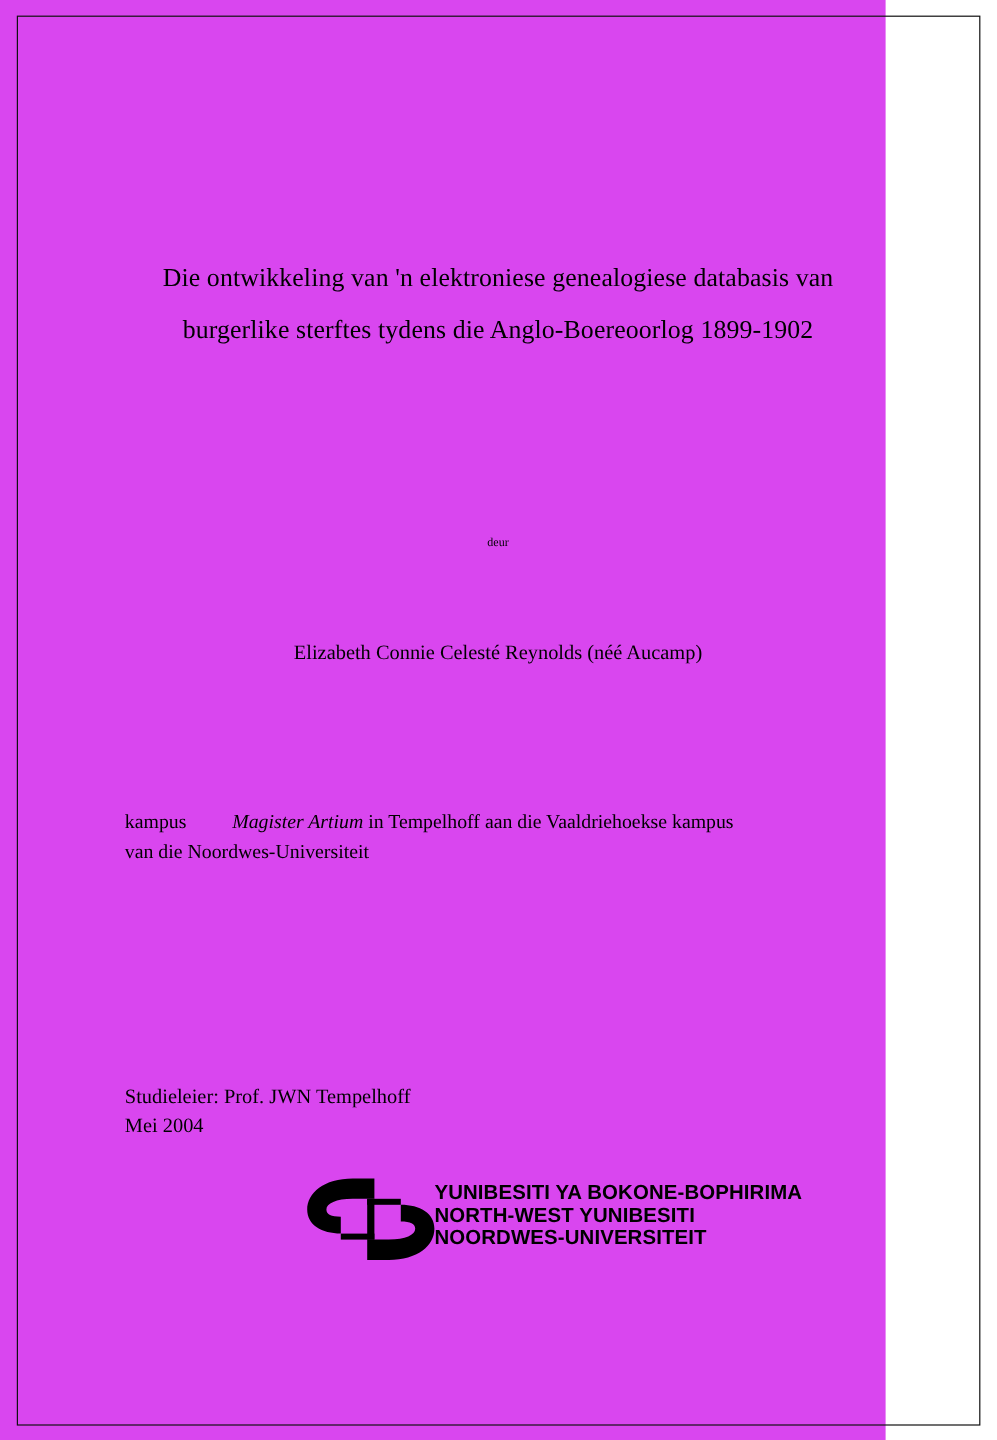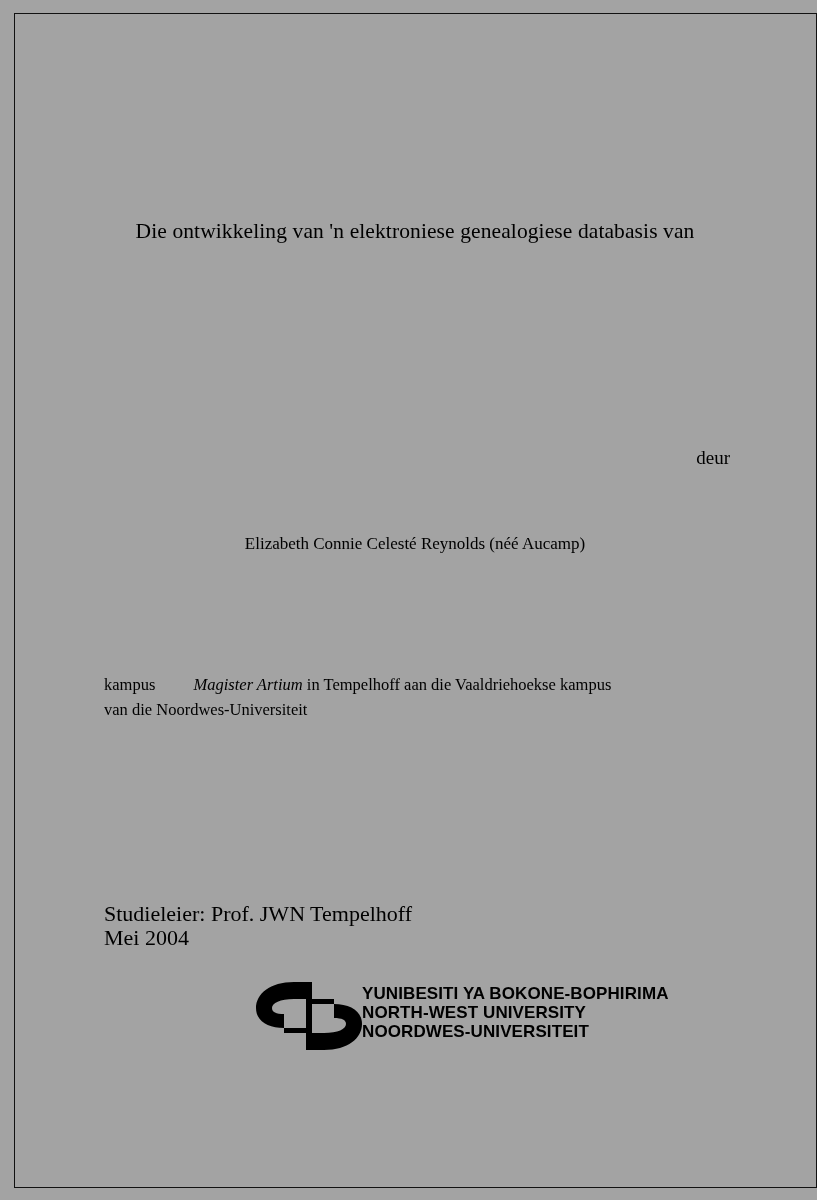--- a/index.html
+++ b/index.html
@@ -9,23 +9,23 @@
   }
   body {
     width: 831px;
     height: 1200px;
     font-family: "Liberation Serif", serif;
     color: #000000;
     overflow: hidden;
   }
   .page {
     position: relative;
-    width: 817px;
+    width: 738px;
     height: 1200px;
-    background: #a3a3a3;
+    background: #d946ef;
     box-sizing: border-box;
   }
   
   .page-frame {
     position: absolute;
     left: 14px;
     top: 13px;
     width: 803px;
     height: 1175px;
     border: 1.5px solid #111111;
@@ -50,22 +50,22 @@
     font-size: 21.5px;
     line-height: 44px;
     letter-spacing: 0.1px;
     white-space: nowrap;
   }
   .author-label {
     position: absolute;
     top: 434px;
     left: 0;
     width: 630px;
-    text-align: right;
-    font-size: 19px;
+    text-align: center;
+    font-size: 10px;
   }
   .author-name {
     position: absolute;
     top: 521px;
     left: 0;
     width: 630px;
     text-align: center;
     font-size: 17px;
   }
   .submission {
@@ -85,21 +85,21 @@
   }
   .submission .italic {
     font-style: italic;
     margin-left: 34px;
   }
   .supervisor-block {
     position: absolute;
     top: 889px;
     left: 4px;
     width: 500px;
-    font-size: 22px;
+    font-size: 17px;
     line-height: 24px;
   }
   .supervisor-block div {
     white-space: nowrap;
   }
   .logo-block {
     position: absolute;
     top: 963px;
     left: 150px;
     width: 420px;
@@ -127,20 +127,21 @@
 </head>
 <body>
 
 <div class="page">
   <div class="page-frame"></div>
 
   <div class="content">
 
     <div class="title-block">
       <div class="title-line">Die ontwikkeling van 'n elektroniese genealogiese databasis van</div>
+      <div class="title-line">burgerlike sterftes tydens die Anglo-Boereoorlog 1899-1902</div>
     </div>
 
     <div class="author-label">deur</div>
 
     <div class="author-name">Elizabeth Connie Celesté Reynolds (néé Aucamp)</div>
 
     <div class="submission">
       <p><span>kampus </span><span class="italic">Magister Artium</span><span> in Tempelhoff aan die Vaaldriehoekse kampus</span></p>
       <p class="last">van die Noordwes-Universiteit</p>
     </div>
@@ -153,19 +154,19 @@
     <div class="logo-block">
       <svg class="logo-mark" viewBox="0 0 118 76" aria-hidden="true">
         <path d="M44 4 C20 4 6 16 6 30 C6 43 18 50 34 50 L34 36 C26 36 22 34 22 30 C22 25 30 21 44 21 L62 21 L62 4 Z" fill="#000000"></path>
         <path d="M74 72 C98 72 112 60 112 46 C112 33 100 26 84 26 L84 40 C92 40 96 42 96 46 C96 51 88 55 74 55 L56 55 L56 72 Z" fill="#000000"></path>
         <rect x="56" y="21" width="6" height="34" fill="#000000"></rect>
         <rect x="56" y="21" width="28" height="5" fill="#000000"></rect>
         <rect x="34" y="50" width="28" height="5" fill="#000000"></rect>
       </svg>
       <div class="logo-text">
         <div>YUNIBESITI YA BOKONE-BOPHIRIMA</div>
-        <div>NORTH-WEST UNIVERSITY</div>
+        <div>NORTH-WEST YUNIBESITI</div>
         <div>NOORDWES-UNIVERSITEIT</div>
       </div>
     </div>
 
   </div>
 </div>
 
 </body></html>

